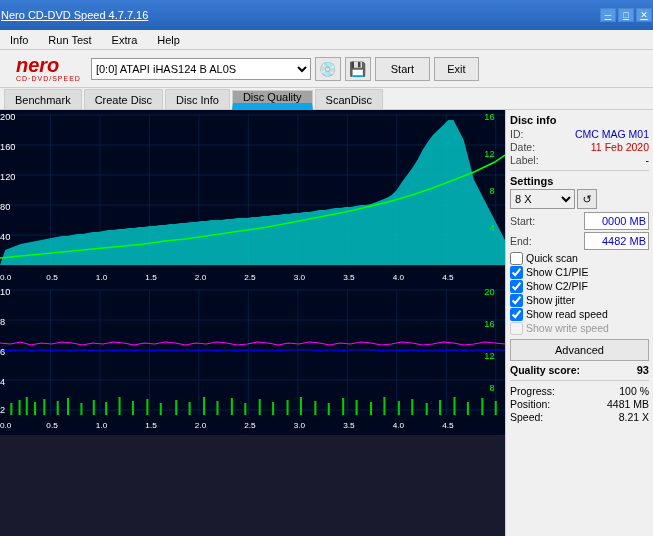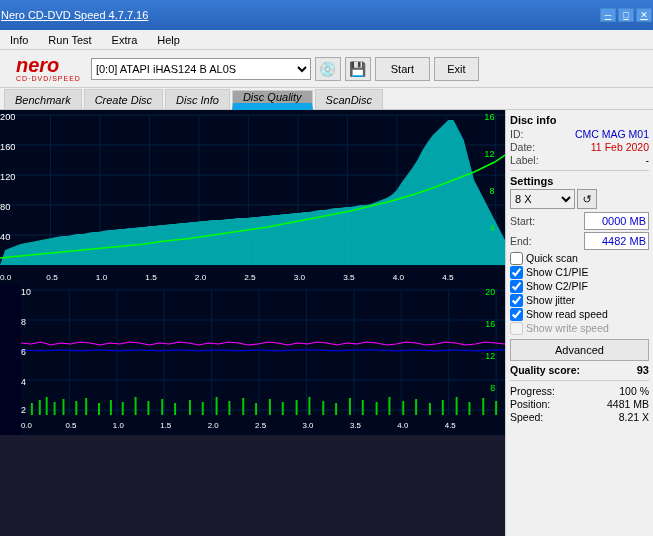--- a/index.html
+++ b/index.html
@@ -17,21 +17,21 @@
     
     
     .toolbar { background: #f0f0f0; height: 38px; display: flex; align-items: center; padding: 2px 16px; gap: 4px; border-bottom: 1px solid #ccc; }
     .drive-select { height: 22px; width: 220px; font-size: 11px; border: 1px solid #999; background: white; }
     .toolbar-icon-btn { width: 26px; height: 24px; background: #e8e8e8; border: 1px solid #aaa; display: flex; align-items: center; justify-content: center; cursor: pointer; font-size: 14px; }
     .start-btn { height: 24px; width: 55px; background: #e8e8e8; border: 1px solid #aaa; cursor: pointer; font-size: 11px; }
     .exit-btn { height: 24px; width: 45px; background: #e8e8e8; border: 1px solid #aaa; cursor: pointer; font-size: 11px; }
     
     
     .tabs { background: #f0f0f0; height: 22px; display: flex; align-items: flex-end; padding: 0 4px; border-bottom: 1px solid #ccc; }
-    .tab { padding: 2px 10px; font-size: 11px; border: 1px solid #ccc; border-bottom: none; background: #ddd; cursor: pointer; margin-right: 2px; height: 20px; display: flex; align-items: center; font-style: italic; }
+    .tab { padding: 2px 10px; font-size: 11px; border: 1px solid #ccc; border-bottom: none; background: #ddd; cursor: pointer; margin-right: 2px; height: 20px; display: flex; align-items: center; }
     .tab.active { background: #a3a3a3; font-weight: normal; border-bottom: 7px solid #0ea5e9; margin-bottom: -1px; z-index: 1; }
     
     
     .main-content { display: flex; height: calc(536px - 22px - 20px - 38px - 22px); }
     
     
     .chart-area { flex: 1; background: #1a1a2e; position: relative; overflow: hidden; }
     
     
     .right-panel { width: 148px; background: #f0f0f0; border-left: 1px solid #ccc; padding: 4px; overflow-y: auto; }
@@ -159,21 +159,21 @@
         <text x="141" y="170" fill="#ffffff" font-size="8">1.5</text>
         <text x="189" y="170" fill="#ffffff" font-size="8">2.0</text>
         <text x="237" y="170" fill="#ffffff" font-size="8">2.5</text>
         <text x="285" y="170" fill="#ffffff" font-size="8">3.0</text>
         <text x="333" y="170" fill="#ffffff" font-size="8">3.5</text>
         <text x="381" y="170" fill="#ffffff" font-size="8">4.0</text>
         <text x="429" y="170" fill="#ffffff" font-size="8">4.5</text>
       </svg>
     </div>
 
-    <div class="chart-wrapper" style="height:150px;padding-left:21px;">
+    <div class="chart-wrapper" style="height:150px;">
       <svg width="100%" height="150" viewBox="0 0 490 150" preserveAspectRatio="none">
 
         <rect width="490" height="150" fill="#000820"></rect>
 
         <line x1="49" y1="5" x2="49" y2="130" stroke="#003366" stroke-width="0.5"></line>
         <line x1="97" y1="5" x2="97" y2="130" stroke="#003366" stroke-width="0.5"></line>
         <line x1="145" y1="5" x2="145" y2="130" stroke="#003366" stroke-width="0.5"></line>
         <line x1="193" y1="5" x2="193" y2="130" stroke="#003366" stroke-width="0.5"></line>
         <line x1="241" y1="5" x2="241" y2="130" stroke="#003366" stroke-width="0.5"></line>
         <line x1="289" y1="5" x2="289" y2="130" stroke="#003366" stroke-width="0.5"></line>

